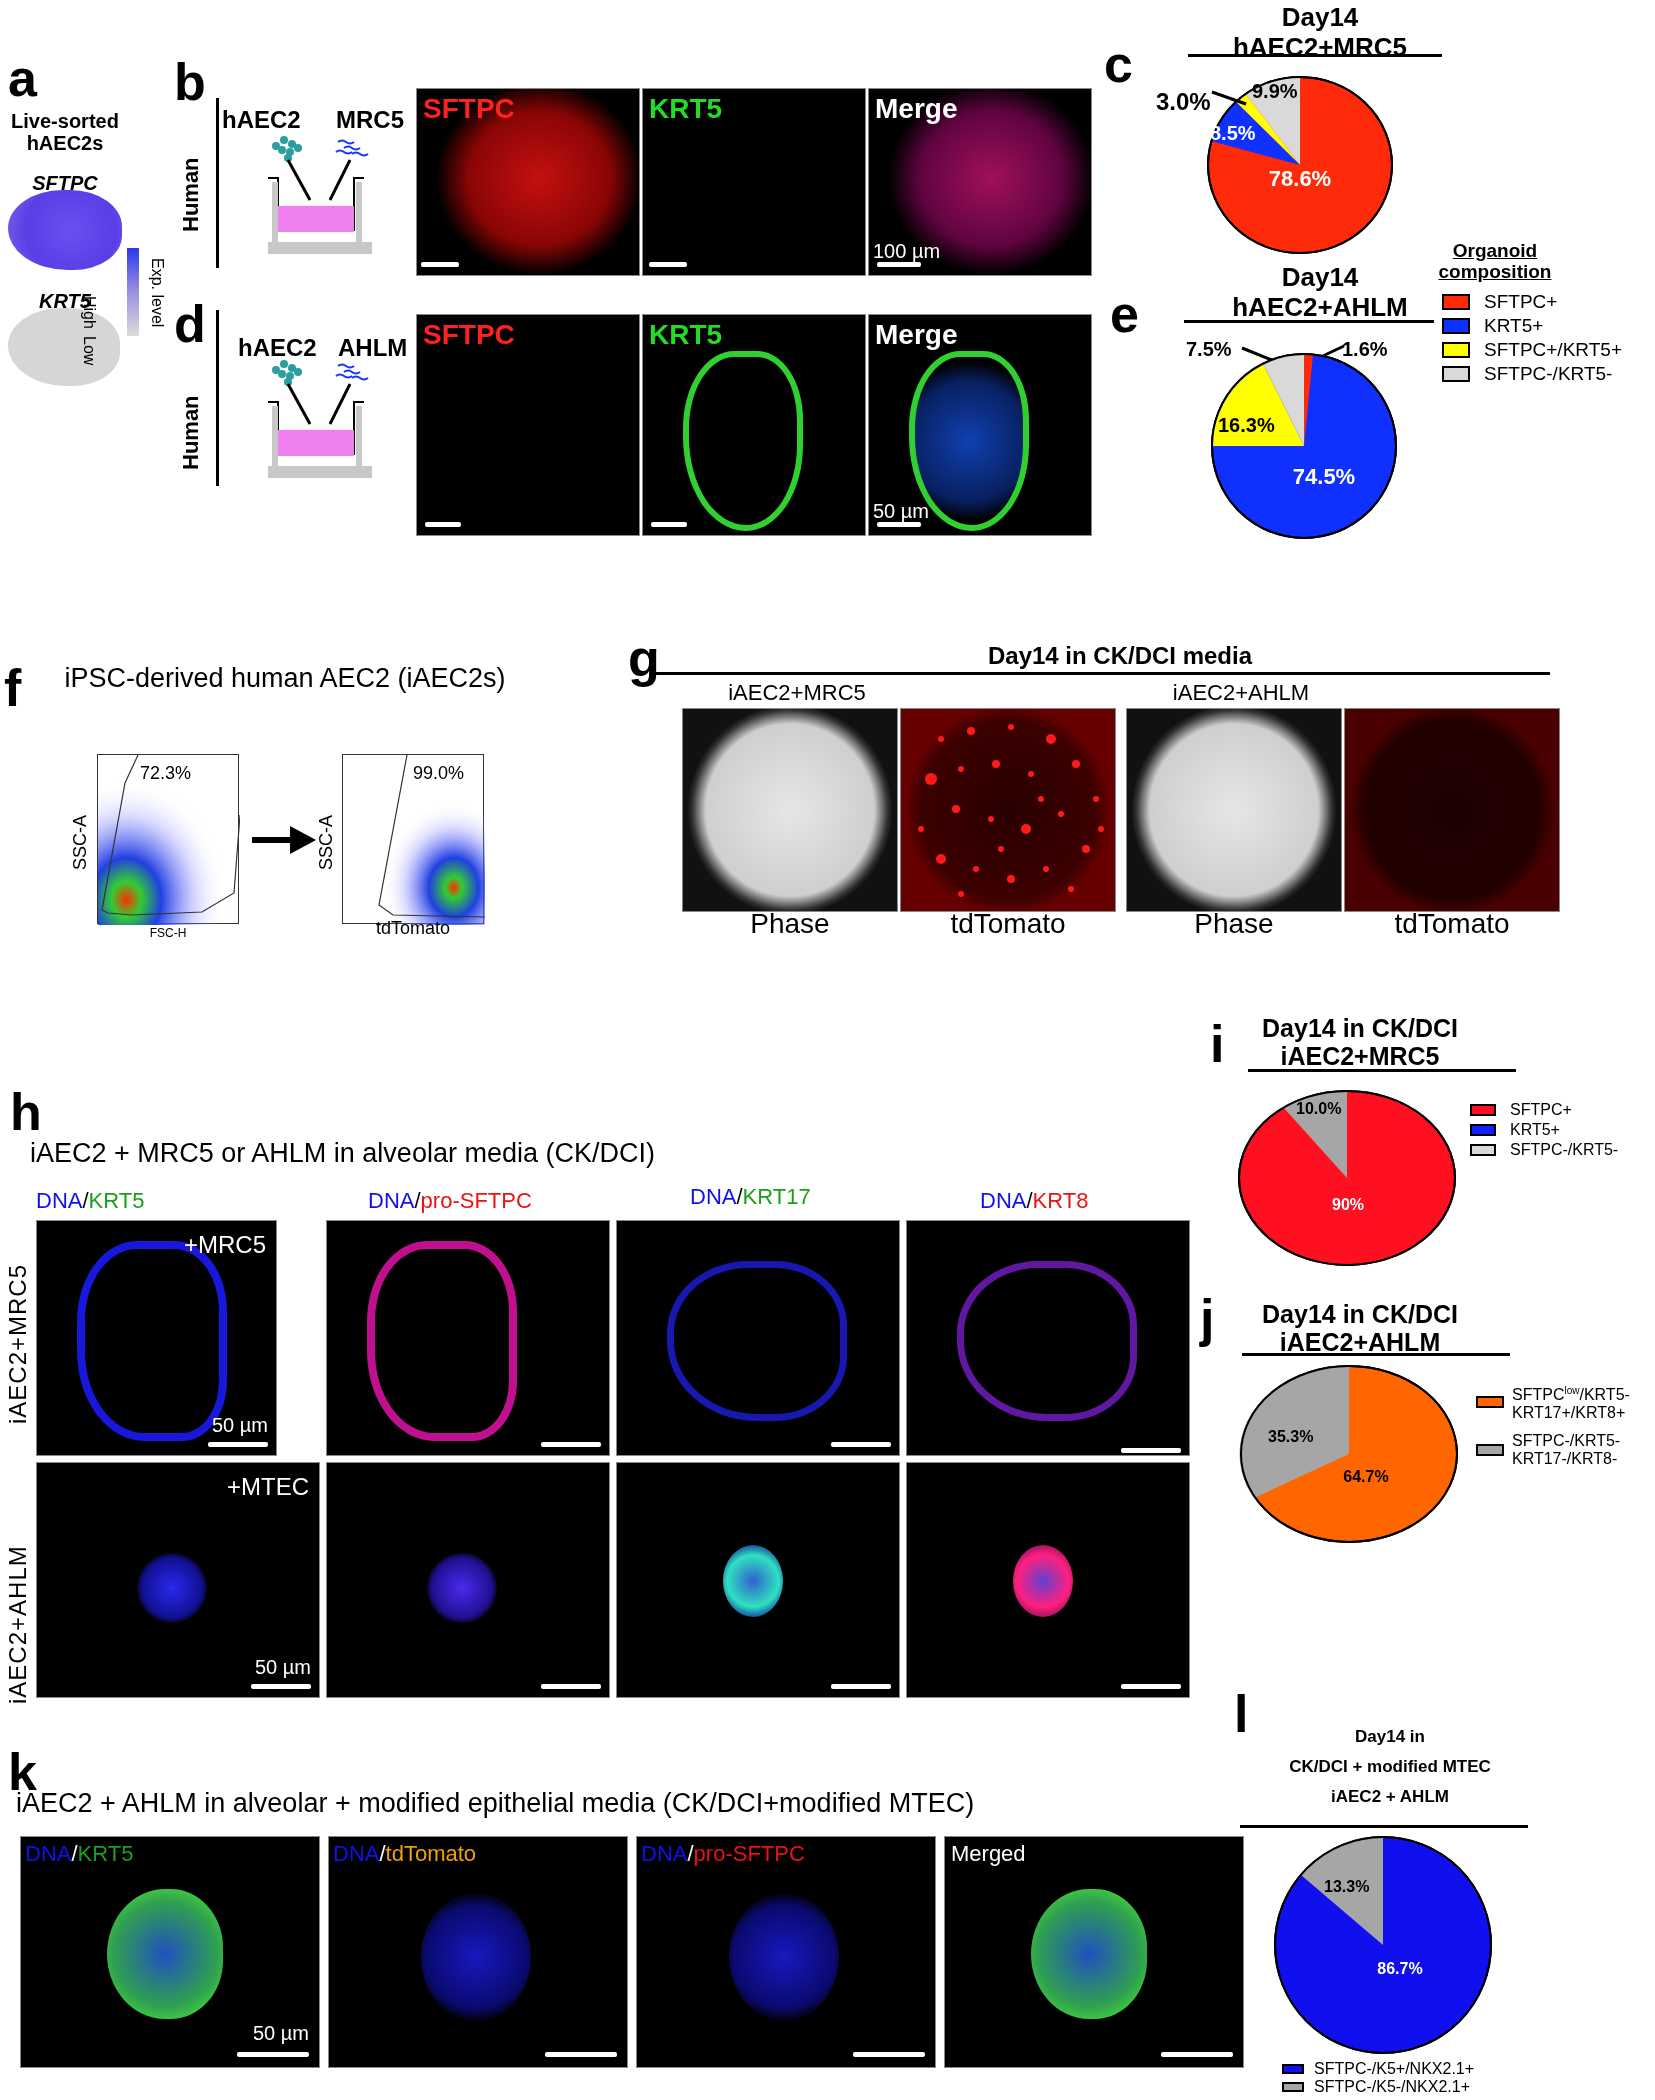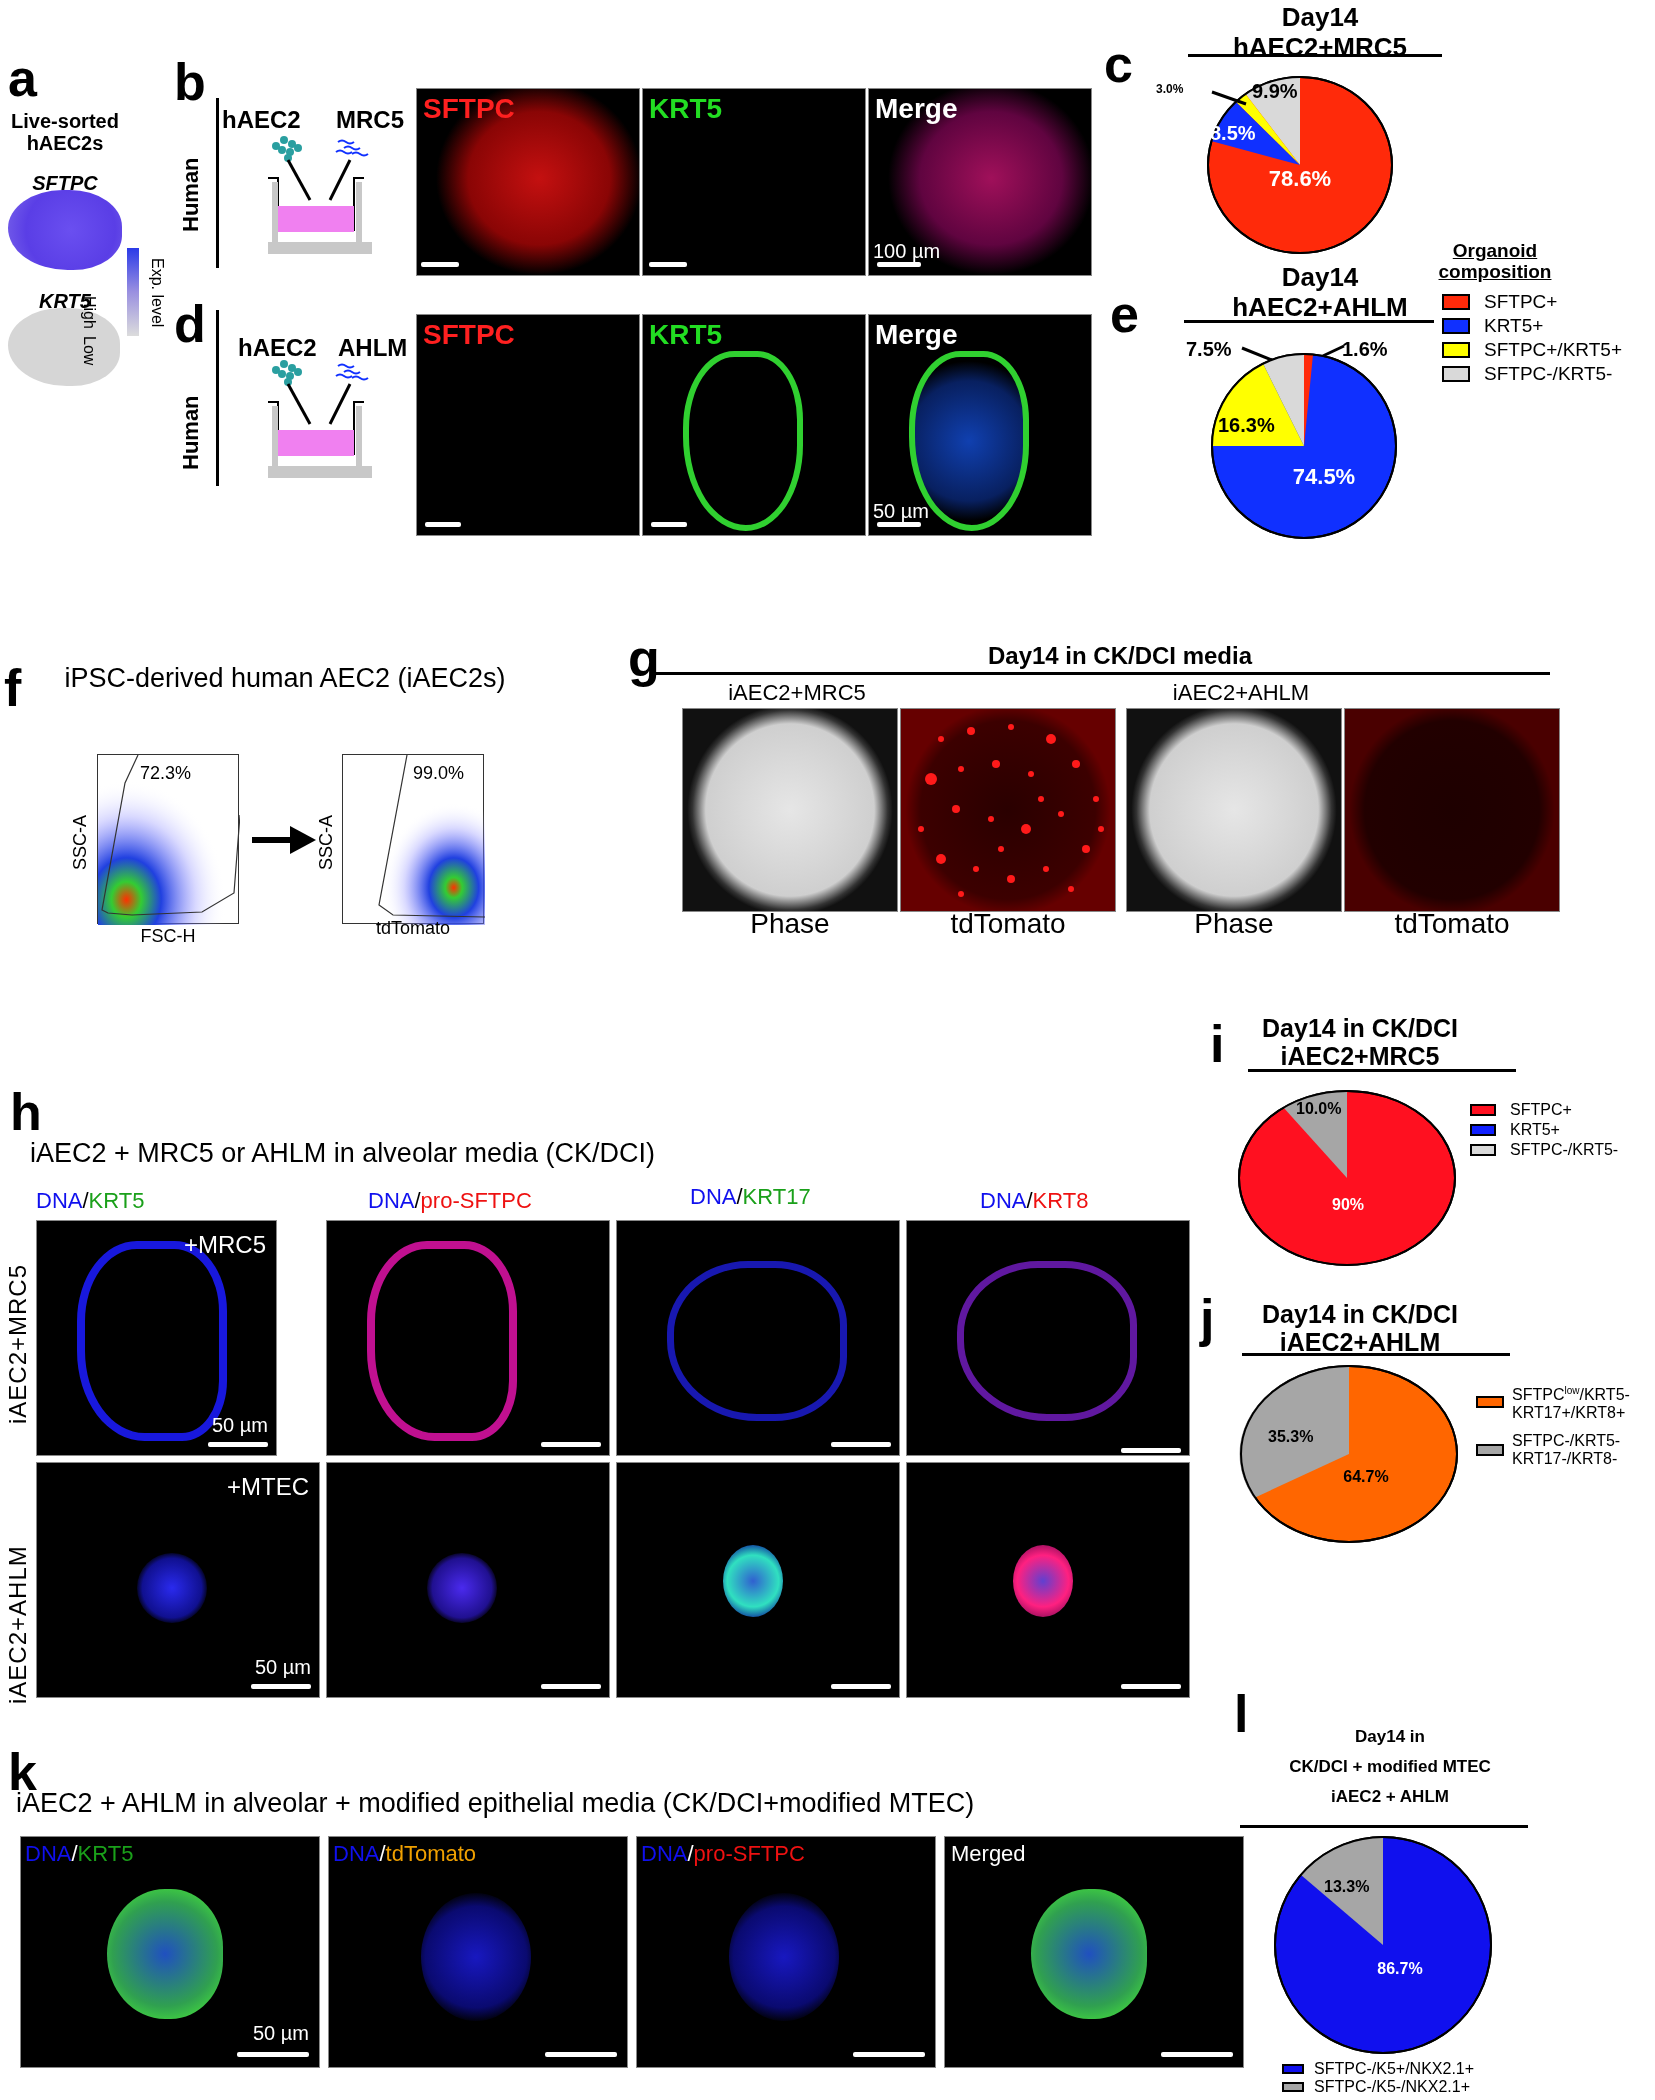--- a/index.html
+++ b/index.html
@@ -139,21 +139,21 @@
 <svg class="abs" style="left:1200px;top:70px;" width="200" height="190" viewBox="0 0 200 190">
   <ellipse cx="100" cy="95" rx="92" ry="88" fill="#ff2a0a" stroke="#000" stroke-width="2"></ellipse>
   <path d="M100 95 L100 7 A92 88 0 0 0 45.5 24 Z" fill="#d9d9d9"></path>
   <path d="M100 95 L45.5 24 A92 88 0 0 0 36 32 Z" fill="#ffff00"></path>
   <path d="M100 95 L36 32 A92 88 0 0 0 11 71 Z" fill="#1030ff"></path>
   <ellipse cx="100" cy="95" rx="92" ry="88" fill="none" stroke="#000" stroke-width="2"></ellipse>
   <text x="100" y="116" font-size="22" font-weight="bold" fill="#fff" text-anchor="middle" font-family="Liberation Sans, sans-serif">78.6%</text>
   <text x="10" y="70" font-size="20" font-weight="bold" fill="#fff" font-family="Liberation Sans, sans-serif">8.5%</text>
   <text x="52" y="28" font-size="20" font-weight="bold" fill="#000" font-family="Liberation Sans, sans-serif">9.9%</text>
 </svg>
-<div class="abs bold" style="left:1156px;top:82px;font-size:12px;">3.0%</div>
+<div class="abs bold" style="left:1156px;top:88px;font-size:24px;">3.0%</div>
 <svg class="abs" style="left:1210px;top:90px;" width="40" height="20">
     <line x1="2" y1="2" x2="36" y2="14" stroke="#000" stroke-width="3"></line>
   </svg>
 
 <div class="abs bold center" style="left:1430px;top:240px;width:130px;font-size:19px;line-height:21px;text-decoration:underline;">
   <div>Organoid</div>
   <div>composition</div>
 </div>
 <div class="abs" style="left:1442px;top:290px;">
   <div class="legend-row">
@@ -210,21 +210,21 @@
           <stop offset="0.7" stop-color="#8080ff" stop-opacity="0.3"></stop>
           <stop offset="1" stop-color="#fff" stop-opacity="0"></stop>
         </radialGradient>
       </defs>
     <rect width="142" height="170" fill="url(#fg1)"></rect>
     <polyline points="40,0 27,28 4,155 10,158 34,160 104,157 136,138 142,60" fill="none" stroke="#333" stroke-width="1.2"></polyline>
   </svg>
   <div class="abs" style="left:42px;top:8px;font-size:18px;">72.3%</div>
 </div>
 <div class="vtext" style="left:70px;top:870px;font-size:18px;">SSC-A</div>
-<div class="abs center" style="left:97px;top:926px;width:142px;font-size:18px;">FSC-H</div>
+<div class="abs center" style="left:97px;top:926px;width:142px;font-size:12px;">FSC-H</div>
 <svg class="abs" style="left:252px;top:826px;" width="64" height="28">
     <line x1="0" y1="14" x2="40" y2="14" stroke="#000" stroke-width="6"></line>
     <polygon points="38,0 64,14 38,28" fill="#000"></polygon>
   </svg>
 <div class="plot-frame" style="left:342px;top:754px;width:142px;height:170px;">
   <svg width="142" height="170" viewBox="0 0 142 170">
     <defs>
         <radialGradient id="fg2" cx="0.78" cy="0.78" r="0.5">
           <stop offset="0" stop-color="#ff3000"></stop>
           <stop offset="0.12" stop-color="#33cc33"></stop>

